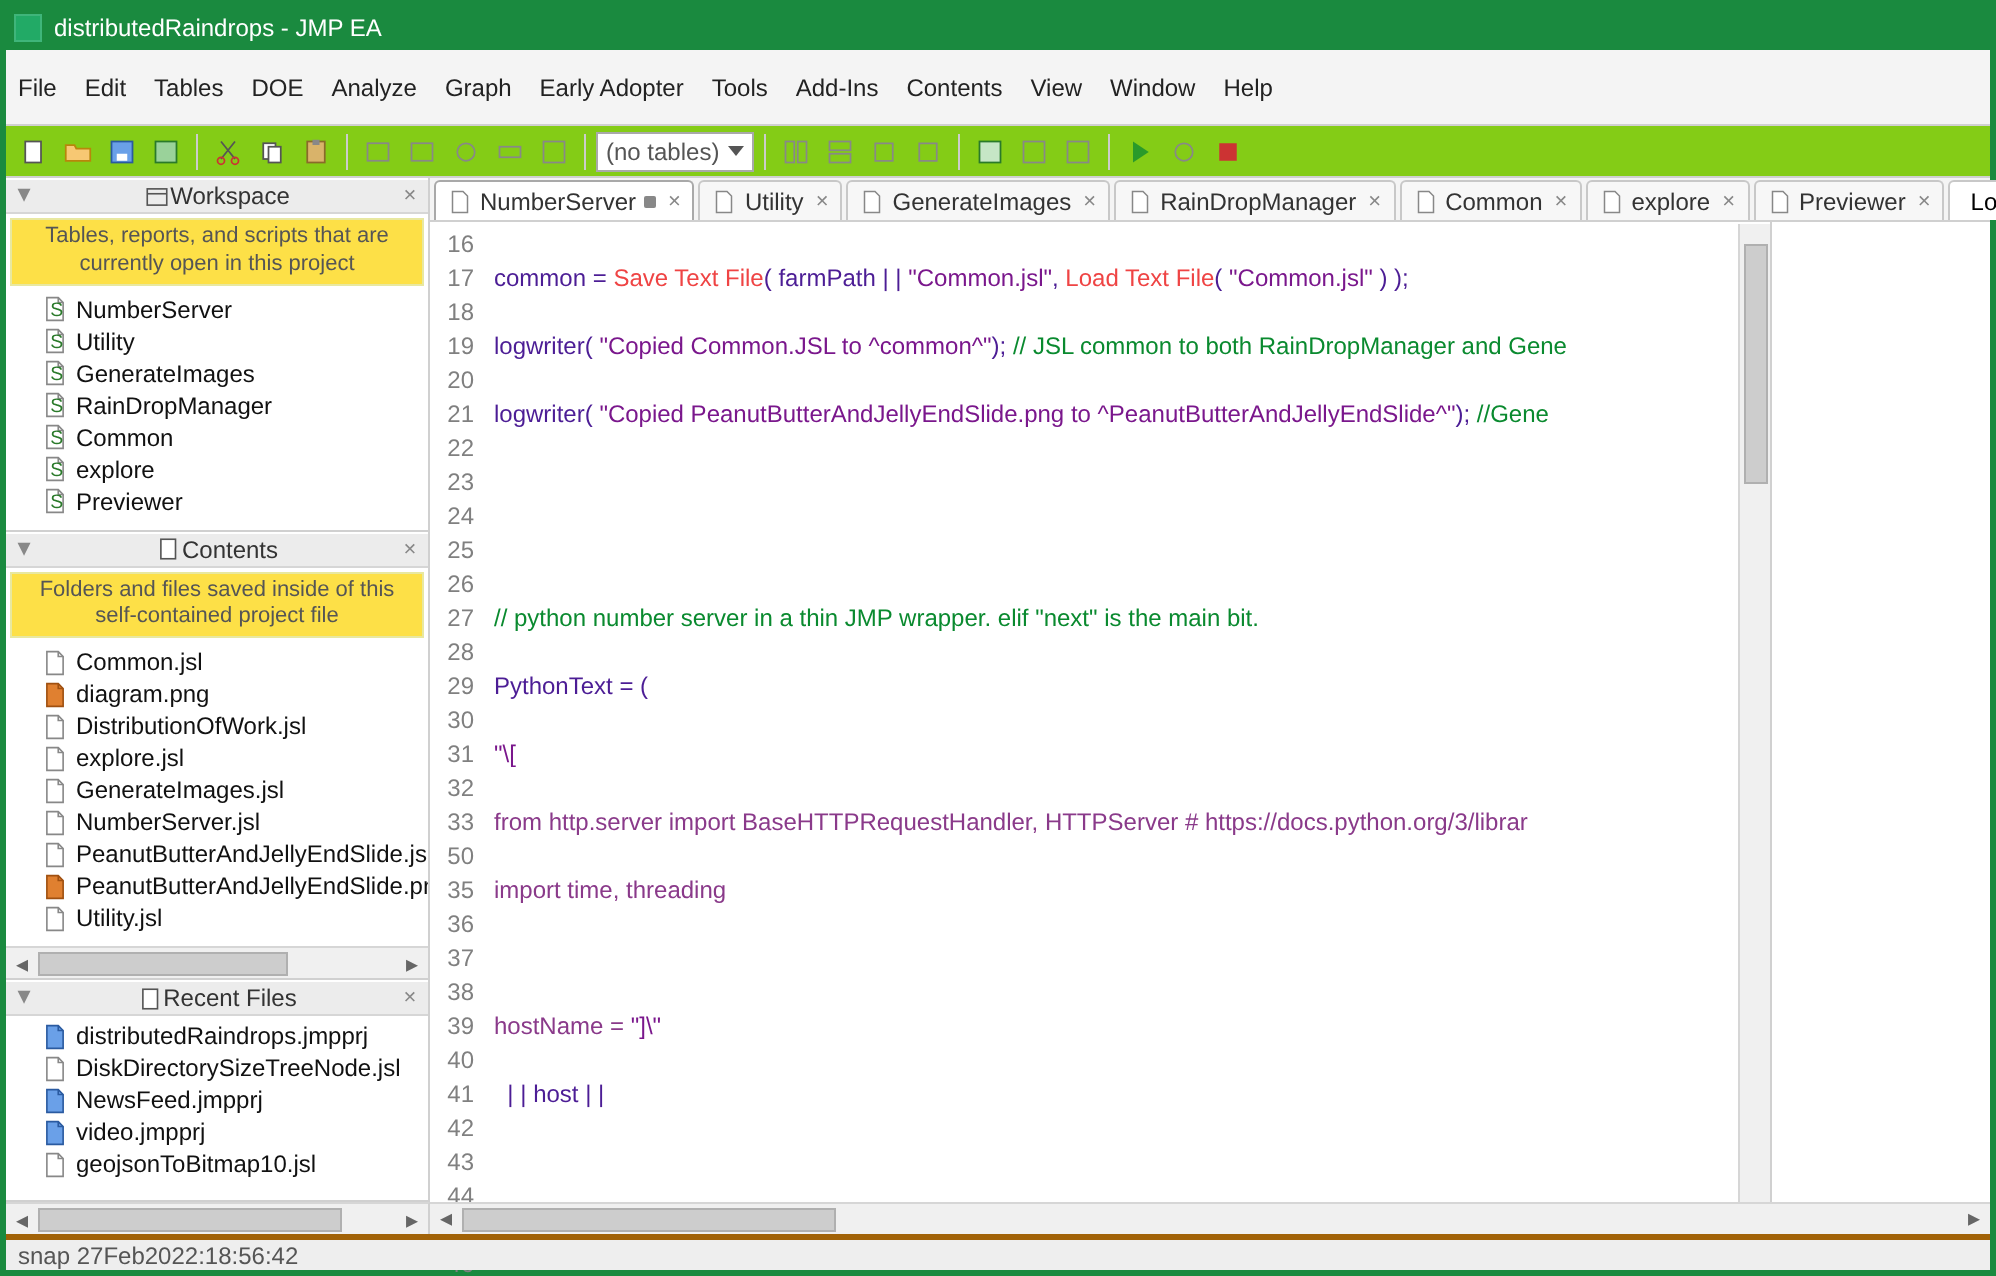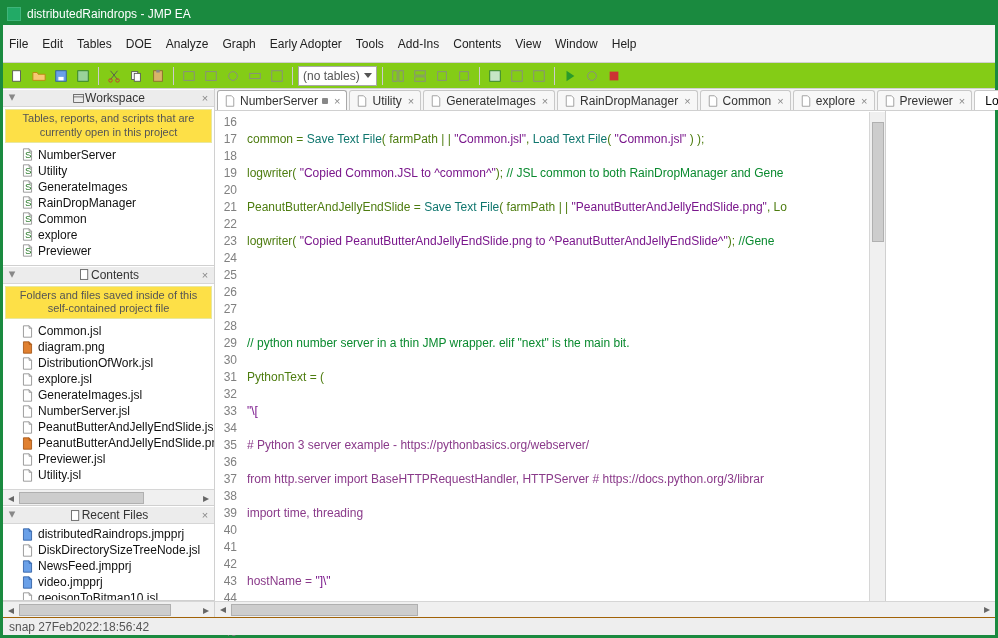--- a/index.html
+++ b/index.html
@@ -35,24 +35,24 @@
   .tab { height:20px; border:1px solid #c8c8c8; border-bottom:none; background:#f7f7f7; display:flex; align-items:center; padding:0 6px; gap:4px; margin-right:2px; font-size:12px; color:#333; border-radius:3px 3px 0 0;}
   .tab.active { background:#fff; border-color:#a9a9a9;}
   .tab .x { color:#888; font-size:11px; margin-left:2px;}
   .tab .dot { width:6px;height:6px;background:#888;border-radius:1px;}
   .tab .ticon{ width:12px;height:12px; }
   .logbox { margin-left:auto; height:20px; border:1px solid #c8c8c8; border-bottom:none; background:#fff; display:flex; align-items:center; padding:0 10px 0 6px; gap:4px; border-radius:3px 3px 0 0;}
   .editor { flex:1; display:flex; min-height:0; background:#fff; border-top:1px solid #fff;}
   .gutter { width:26px; background:#fff; text-align:right; padding:2px 4px 0 0; color:#808080; font-family: Consolas, monospace; font-size:12.5px; line-height:17px; user-select:none;}
   .code { flex:1; overflow:hidden; padding:2px 0 0 6px; font-family: Consolas, "Courier New", monospace; font-size:12.5px; line-height:17px; white-space:pre; position:relative;}
   .code .line { height:17px; }
-  .c-blk{color:#4d7c0f;margin-top:12px;} .c-blu{color:#0f766e;} .c-grn{color:#0a8a2f;} .c-pur{color:#7a178c;} .c-plum{color:#8a3a8a;}
+  .c-blk{color:#4c1d95;margin-top:12px;} .c-blu{color:#ef4444;} .c-grn{color:#0a8a2f;} .c-pur{color:#7a178c;} .c-plum{color:#8a3a8a;}
   .vscroll { width:16px; background:#f0f0f0; border-left:1px solid #d6d6d6; position:relative;}
   .vscroll .thumb { position:absolute; left:2px; top:10px; width:12px; height:120px; background:#cdcdcd; border:1px solid #b0b0b0;}
-  .status { height:18px; background:#eee; border-top:1px solid #a16207; display:flex; align-items:center; padding:0 6px; color:#555; font-size:11px;}
+  .status { height:18px; background:#eee; border-top:3px solid #a16207; display:flex; align-items:center; padding:0 6px; color:#555; font-size:11px;}
   .rightgutter{ width:110px; background:#fff; border-left:1px solid #d0d0d0;}
   .hscroll-row{height:16px;display:flex;}
   .hscroll-row .left{width:212px;border-right:1px solid #d0d0d0;}
   .hscroll-row .mid{flex:1;display:flex;background:#f0f0f0;border-top:1px solid #d6d6d6;}
   .edsplit{display:flex;flex:1;min-height:0;}
 </style>
 </head>
 <body>
 
 <div class="outer">
@@ -341,27 +341,20 @@
                 <path d="M10 1v3h3" fill="none" stroke="#888"></path>
               </svg>
               <span>PeanutButterAndJellyEndSlide.jsl</span>
             </div>
             <div class="item">
               <svg class="fi" viewBox="0 0 16 16">
                 <path d="M3 1h7l3 3v11H3z" fill="#e08030" stroke="#a05010"></path>
                 <path d="M10 1v3h3" fill="none" stroke="#a05010"></path>
               </svg>
               <span>PeanutButterAndJellyEndSlide.png</span>
-            </div>
-            <div class="item">
-              <svg class="fi" viewBox="0 0 16 16">
-                <path d="M3 1h7l3 3v11H3z" fill="#fff" stroke="#888"></path>
-                <path d="M10 1v3h3" fill="none" stroke="#888"></path>
-              </svg>
-              <span>Previewer.jsl</span>
             </div>
             <div class="item">
               <svg class="fi" viewBox="0 0 16 16">
                 <path d="M3 1h7l3 3v11H3z" fill="#fff" stroke="#888"></path>
                 <path d="M10 1v3h3" fill="none" stroke="#888"></path>
               </svg>
               <span>Utility.jsl</span>
             </div>
           </div>
         <div class="scroll-h">
@@ -497,45 +490,43 @@
               <div>24</div>
               <div>25</div>
               <div>26</div>
               <div>27</div>
               <div>28</div>
               <div>29</div>
               <div>30</div>
               <div>31</div>
               <div>32</div>
               <div>33</div>
-              <div>34</div>
+              <div>50</div>
               <div>35</div>
               <div>36</div>
               <div>37</div>
               <div>38</div>
               <div>39</div>
               <div>40</div>
               <div>41</div>
               <div>42</div>
               <div>43</div>
               <div>44</div>
               <div>45</div>
               <div>46</div>
             </div>
           <div class="code" id="code">
 <div class="line"><span class="c-blk">common = </span><span class="c-blu">Save Text File</span><span class="c-blk">( farmPath | | </span><span class="c-pur">"Common.jsl"</span><span class="c-blk">, </span><span class="c-blu">Load Text File</span><span class="c-blk">( </span><span class="c-pur">"Common.jsl"</span><span class="c-blk"> ) );</span></div>
 <div class="line"><span class="c-blk">logwriter( </span><span class="c-pur">"Copied Common.JSL to ^common^"</span><span class="c-blk">); </span><span class="c-grn">// JSL common to both RainDropManager and Gene</span></div>
-<div class="line"><span class="c-blk">PeanutButterAndJellyEndSlide = </span><span class="c-blu">Save Text File</span><span class="c-blk">( farmPath | | </span><span class="c-pur">"PeanutButterAndJellyEndSlide.png"</span><span class="c-blk">, Lo</span></div>
 <div class="line"><span class="c-blk">logwriter( </span><span class="c-pur">"Copied PeanutButterAndJellyEndSlide.png to ^PeanutButterAndJellyEndSlide^"</span><span class="c-blk">); </span><span class="c-grn">//Gene</span></div>
 <div class="line"></div>
 <div class="line"></div>
 <div class="line"><span class="c-grn">// python number server in a thin JMP wrapper. elif "next" is the main bit.</span></div>
 <div class="line"><span class="c-blk">PythonText = (</span></div>
 <div class="line"><span class="c-pur">"\[</span></div>
-<div class="line"><span class="c-plum"># Python 3 server example - https://pythonbasics.org/webserver/</span></div>
 <div class="line"><span class="c-plum">from http.server import BaseHTTPRequestHandler, HTTPServer # https://docs.python.org/3/librar</span></div>
 <div class="line"><span class="c-plum">import time, threading</span></div>
 <div class="line"></div>
 <div class="line"><span class="c-plum">hostName = </span><span class="c-pur">"]\"</span></div>
 <div class="line"><span class="c-blk">  | | host | |</span></div>
 
 
 
 
 

